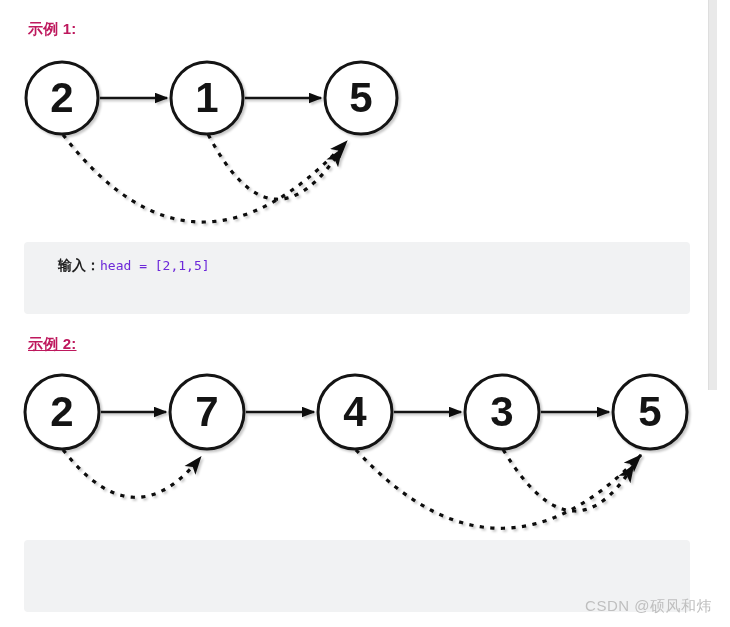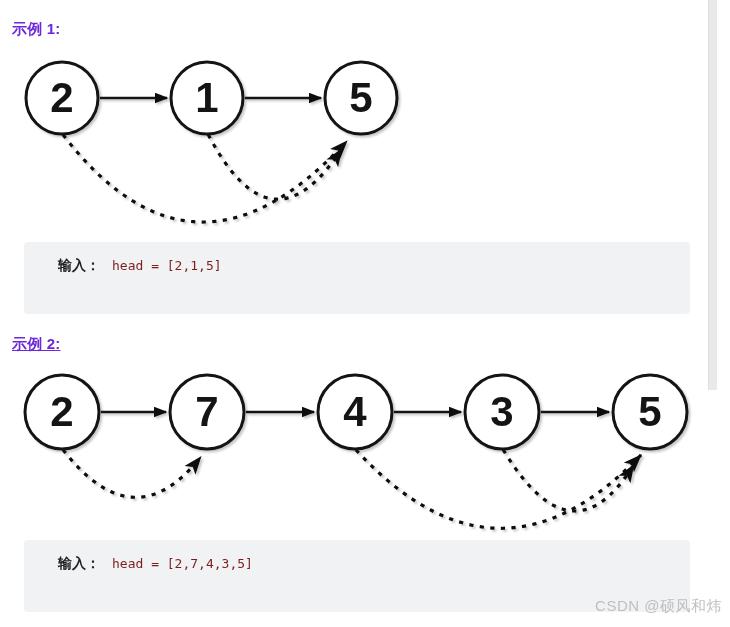--- a/index.html
+++ b/index.html
@@ -1,50 +1,50 @@
 <!DOCTYPE html>
 <html><head>
 <meta charset="utf-8">
 <style>
   html,body{margin:0;padding:0;background:#fff;}
   #screen{
     position:relative;width:730px;height:627px;background:#ffffff;
     overflow:hidden;font-family:"Liberation Sans",sans-serif;
   }
   .example-label{
-    position:absolute;left:12px;font-weight:bold;font-size:15px;color:#6d28d9;
+    position:absolute;left:28px;font-weight:bold;font-size:15px;color:#be185d;
     letter-spacing:0.2px;
   }
   #example1-label{top:20px;}
   #example2-label{top:335px;text-decoration:underline;}
   .diagram{position:absolute;left:0;filter:drop-shadow(2px 2.5px 1px rgba(0,0,0,0.22));}
   #diagram1{top:55px;}
   #diagram2{top:368px;}
   .node-circle{fill:#ffffff;stroke:#141414;stroke-width:3px;}
   .node-label{font-family:"Liberation Sans",sans-serif;font-weight:bold;font-size:42px;fill:#141414;text-anchor:middle;}
   .next-arrow{stroke:#141414;stroke-width:2.6px;}
   .greater-arc{fill:none;stroke:#0d0d0d;stroke-width:3.2px;stroke-dasharray:1 9.6;stroke-linecap:square;}
   .io-box{
     position:absolute;left:24px;width:666px;height:72px;background:#f1f2f3;
     border-radius:4px;box-sizing:border-box;padding:10px 0 0 16px;
   }
   #io-box-1{top:242px;}
   #io-box-2{top:540px;}
   .io-line{height:26px;line-height:26px;white-space:nowrap;}
   .io-label{font-weight:bold;font-size:14px;color:#1f1f1f;font-family:"Liberation Sans",sans-serif;margin-left:18px;}
-  .io-value{font-family:"DejaVu Sans Mono","Liberation Mono",monospace;font-size:13px;color:#7f1d1d;margin-left:12px;}
+  .io-value{font-family:"DejaVu Sans Mono","Liberation Mono",monospace;font-size:13px;color:#6d28d9;}
   #leetcode-watermark{
     position:absolute;left:550px;top:22px;
     font-family:"Liberation Mono",monospace;font-weight:bold;font-size:34px;
     color:#e60e0e;letter-spacing:0px;
     text-shadow:-1px -1px 0 #fff,1px -1px 0 #fff,-1px 1px 0 #fff,1px 1px 0 #fff,
                 0 0 6px rgba(255,255,255,0.95),2px 3px 4px rgba(190,140,140,0.35);
   }
   #csdn-watermark{
-    position:absolute;right:8px;top:597px;font-size:15px;color:#bfbfbf;
+    position:absolute;right:18px;top:597px;font-size:15px;color:#bfbfbf;
     letter-spacing:0.5px;
   }
   #scrollbar{position:absolute;right:13px;top:0;width:9px;height:627px;}
   #scrollbar-thumb{
     position:absolute;top:0;left:0;width:8px;height:390px;
     background:#e9e9e9;border-left:1px solid #dedede;
   }
 </style>
 </head>
 <body>
@@ -104,23 +104,20 @@
     <circle class="node-circle" cx="650" cy="44" r="37"></circle>
 
     <text class="node-label" x="62" y="58">2</text>
     <text class="node-label" x="207" y="58">7</text>
     <text class="node-label" x="355" y="58">4</text>
     <text class="node-label" x="502" y="58">3</text>
     <text class="node-label" x="650" y="58">5</text>
   </svg>
 
   <div id="io-box-2" class="io-box">
-    <div class="io-line">
-      <span class="io-label">输入：</span><span class="io-value">head = [2,7,4,3,5]</span>
-    </div>
   </div>
 
 
   <div id="csdn-watermark">CSDN @硕风和炜</div>
 
   <div id="scrollbar">
     <div id="scrollbar-thumb"></div>
   </div>
 
 </div>

